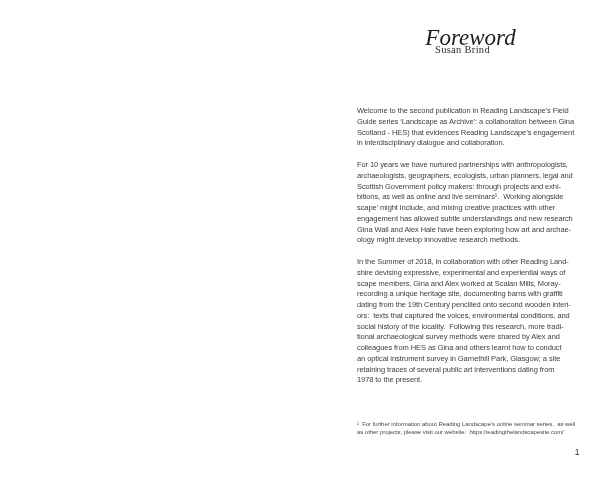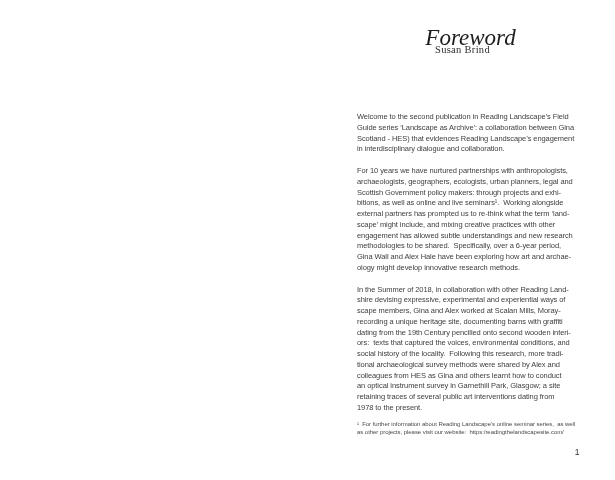--- a/index.html
+++ b/index.html
@@ -33,21 +33,21 @@
     color: #2e2e2e;
   }
   .body-col {
     position: absolute;
     left: 357px; top: 102px; width: 235px;
     font-size: 7.5px;
     line-height: 10.75px;
     letter-spacing: -0.08px;
     color: #3e3e3e;
   }
-  .para { margin: 10px 0 11px 0; }
+  .para { margin: 4px 0 11px 0; }
   .bline { white-space: pre; }
   .footnote {
     position: absolute;
     left: 357px; top: 420px; width: 235px;
     font-size: 6px;
     line-height: 8px;
     letter-spacing: -0.05px;
     color: #4a4a4a;
   }
   .fline { white-space: pre; }
@@ -70,24 +70,22 @@
         <div class="bline">Welcome to the second publication in Reading Landscape’s Field</div>
         <div class="bline">Guide series ‘Landscape as Archive’: a collaboration between Gina</div>
         <div class="bline">Scotland - HES) that evidences Reading Landscape’s engagement</div>
         <div class="bline">in interdisciplinary dialogue and collaboration.</div>
       </div>
       <div class="para">
         <div class="bline">For 10 years we have nurtured partnerships with anthropologists,</div>
         <div class="bline">archaeologists, geographers, ecologists, urban planners, legal and</div>
         <div class="bline">Scottish Government policy makers: through projects and exhi-</div>
         <div class="bline">bitions, as well as online and live seminars¹.  Working alongside</div>
-        <div class="bline">external partners has prompted us to re-think what the term ‘land-</div>
         <div class="bline">scape’ might include, and mixing creative practices with other</div>
         <div class="bline">engagement has allowed subtle understandings and new research</div>
-        <div class="bline">methodologies to be shared.  Specifically, over a 6-year period,</div>
         <div class="bline">Gina Wall and Alex Hale have been exploring how art and archae-</div>
         <div class="bline">ology might develop innovative research methods.</div>
       </div>
       <div class="para">
         <div class="bline">In the Summer of 2018, in collaboration with other Reading Land-</div>
         <div class="bline">shire devising expressive, experimental and experiential ways of</div>
         <div class="bline">scape members, Gina and Alex worked at Scalan Mills, Moray-</div>
         <div class="bline">recording a unique heritage site, documenting barns with graffiti</div>
         <div class="bline">dating from the 19th Century pencilled onto second wooden interi-</div>
         <div class="bline">ors:  texts that captured the voices, environmental conditions, and</div>

